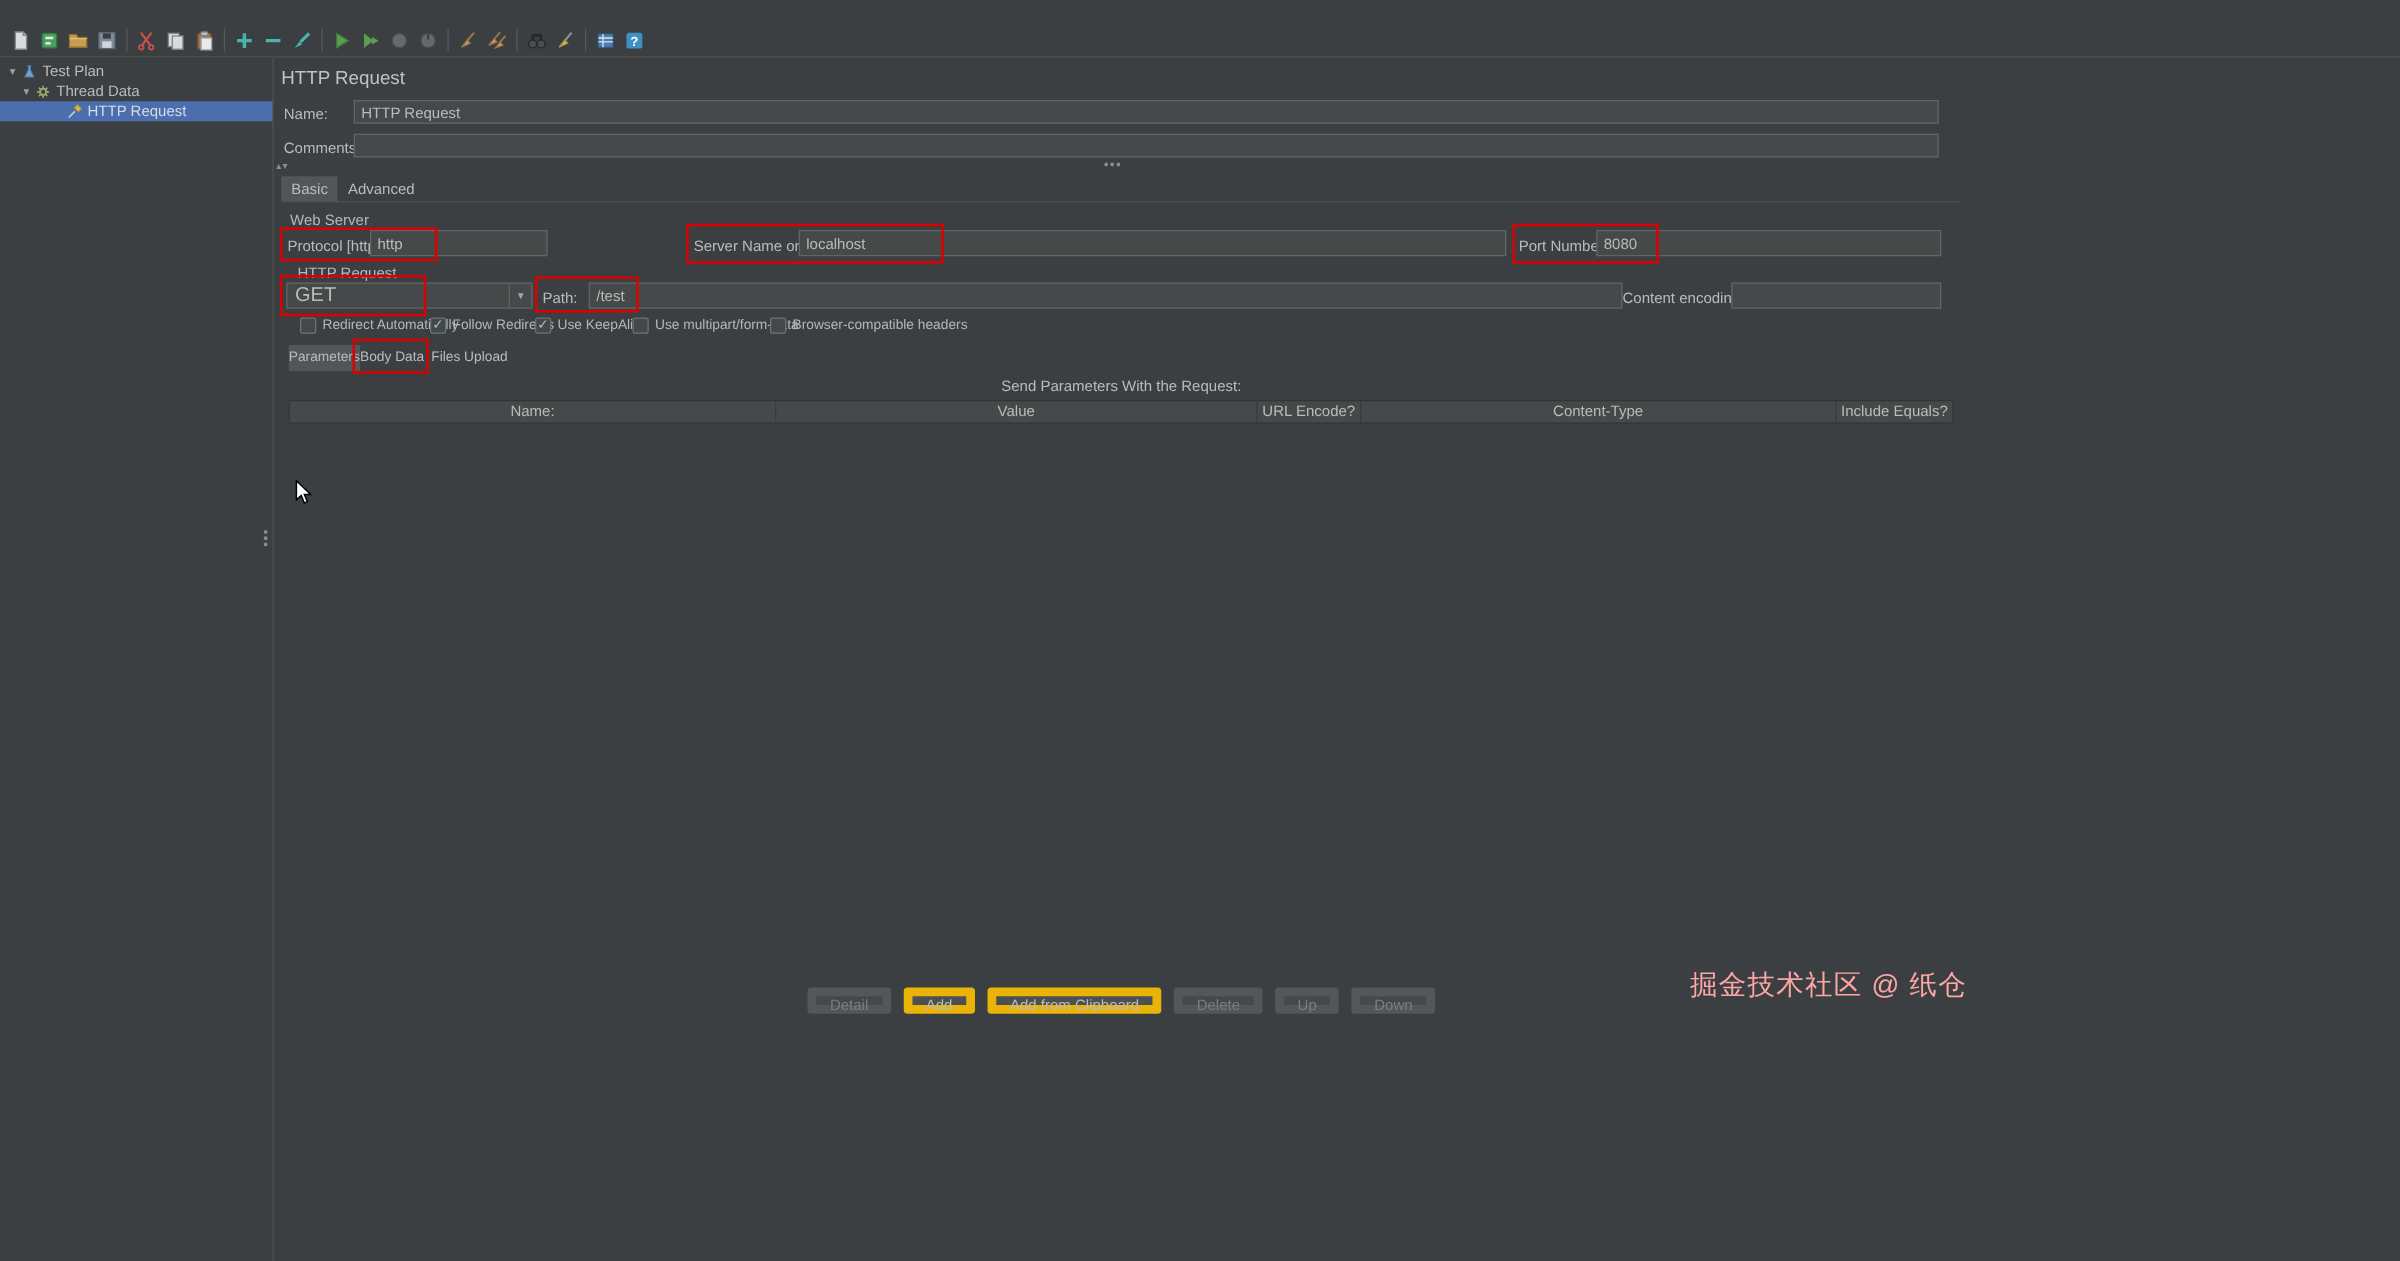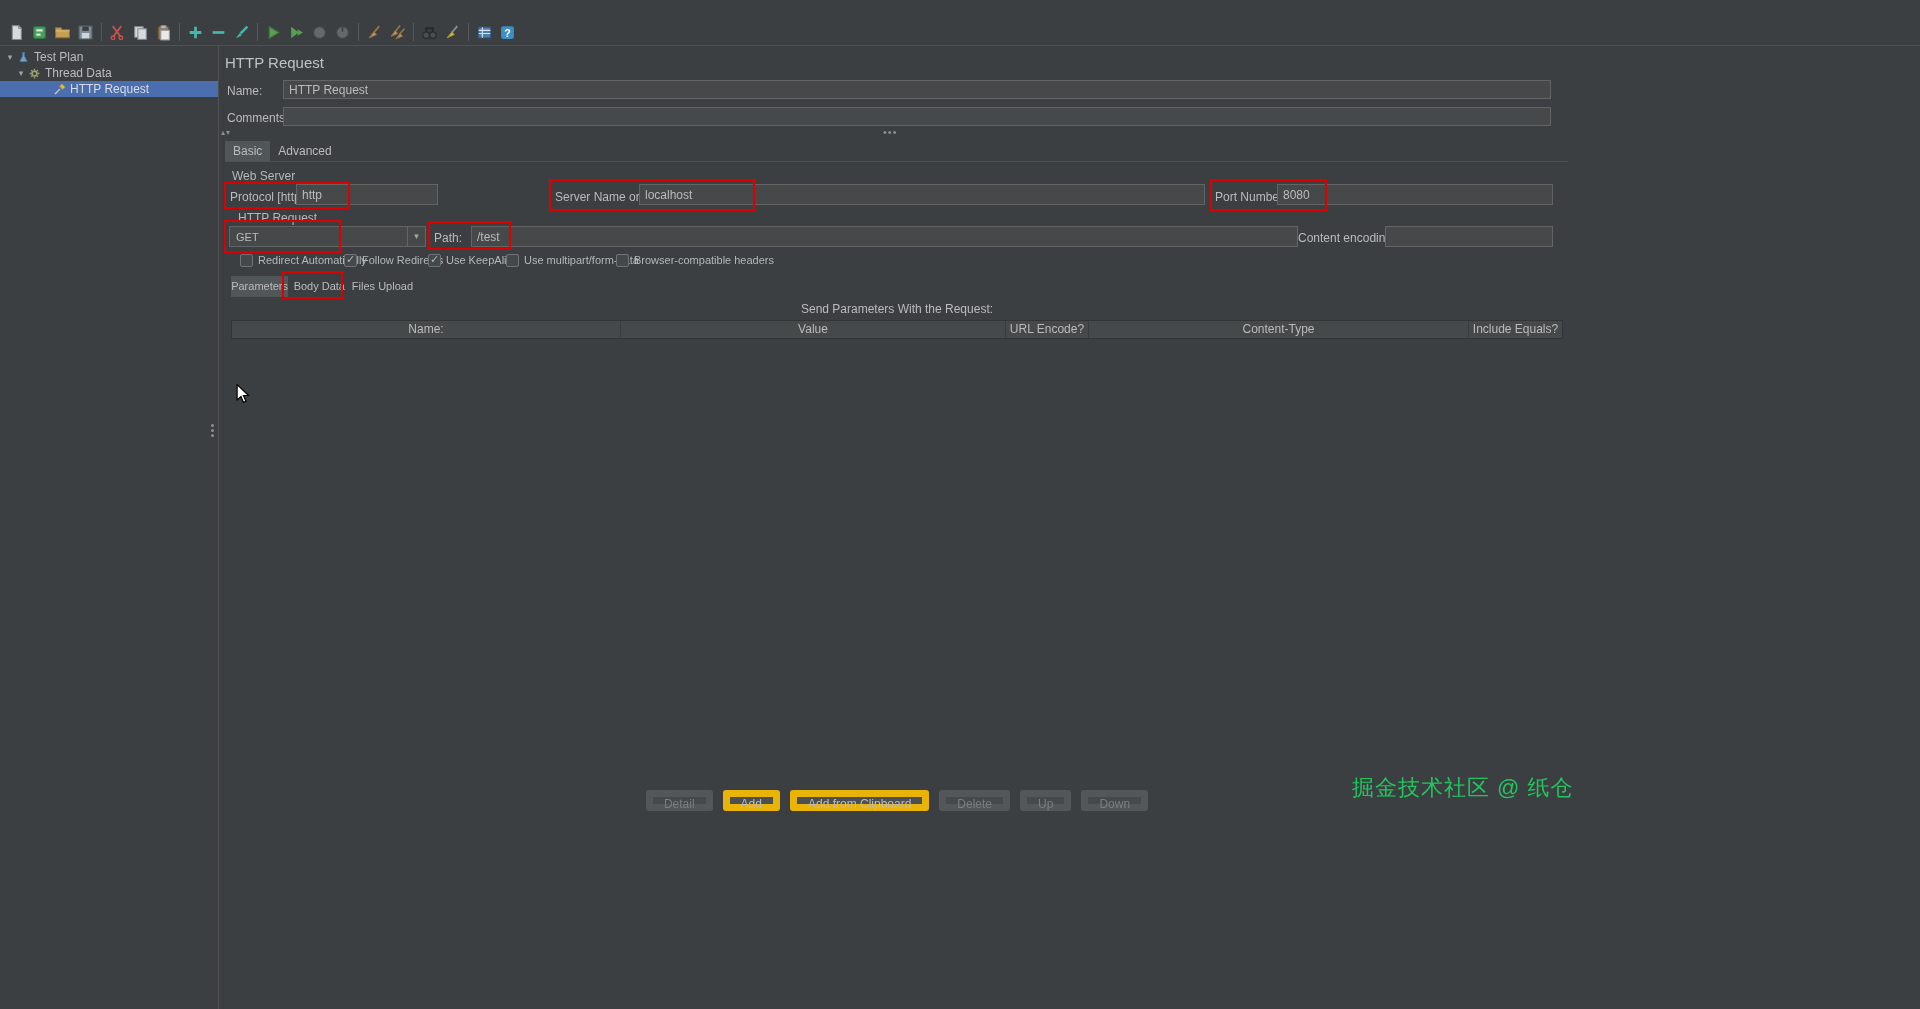--- a/index.html
+++ b/index.html
@@ -25,43 +25,43 @@
   .tlabel { padding-right:6px; }
 
   
   .lbl { font-size:12px; color:#bbbbbb; white-space:nowrap; }
   .glbl { font-size:12px; color:#b4b8bb; white-space:nowrap; }
   .tfield { background:#45494a; border:1px solid #646464; color:#bbbbbb; font-size:12px; padding:0 5px; font-family:"Liberation Sans","DejaVu Sans",sans-serif; outline:none; }
   .title { font-size:15px; color:#bfc3c6; }
   .tabbar { display:inline-flex; align-items:flex-start; height:20px; }
   .tab { font-size:12px; color:#bbbbbb; padding:0 8px; height:20px; line-height:20px; cursor:default; }
   .tab.selected { background:#515658; }
-  .ptab { font-size:11px; color:#bbbbbb; height:21px; line-height:21px; text-align:right; overflow:hidden; cursor:default; }
+  .ptab { font-size:11px; color:#bbbbbb; height:21px; line-height:21px; text-align:left; overflow:hidden; cursor:default; }
   .ptab.selected { background:#515658; }
   .tabline { background:#515151; height:1px; }
 
   .combo { background:#45494a; border:1px solid #646464; display:flex; align-items:stretch; }
-  .combo-val { flex:1; font-size:11px; color:#bbbbbb; padding:0 6px; display:flex; align-items:center; }
+  .combo-val { flex:1; font-size:16px; color:#bbbbbb; padding:0 6px; display:flex; align-items:center; }
   .combo-arrow { width:18px; display:flex; align-items:center; justify-content:center; font-size:8px; color:#9da5ab; border-left:1px solid #646464; }
 
   .cb { display:flex; align-items:center; gap:5px; height:14px; cursor:default; }
   .cb-box { width:13px; height:13px; background:#43494a; border:1px solid #6f7375; border-radius:2px; display:flex; align-items:center; justify-content:center; font-size:11px; color:#a9b7c6; }
   .cb-box.checked::after { content:"✓"; margin-top:-1px; }
   .cb-lbl { font-size:11px; color:#b4b8bb; white-space:nowrap; }
 
   .thead { display:flex; background:#45494a; height:19px; border:1px solid #323537; }
   .th { font-size:12px; color:#bbbbbb; text-align:center; line-height:17px; border-right:1px solid #393c3e; overflow:hidden; white-space:nowrap; }
   .th:last-child { border-right:none; }
 
   .btnrow { display:flex; justify-content:center; gap:10px; }
   .jbtn { height:21px; padding:0 11px; font-size:12px; border-radius:3px; background:#4c5052; border:7px solid #eab308; color:#bbbbbb; font-family:"Liberation Sans","DejaVu Sans",sans-serif; }
   .jbtn.disabled { color:#7b7e81; border-color:#53575a; background:#45494b; }
 
   .redbox { position:absolute; border:2px solid #dd0000; background:transparent; pointer-events:none; }
-  .watermark { position:absolute; font-size:22px; color:#22c55e; letter-spacing:1px; white-space:nowrap; }
+  .watermark { position:absolute; font-size:22px; color:#fca5a5; letter-spacing:1px; white-space:nowrap; }
   .splitdots { position:absolute; display:flex; flex-direction:column; gap:2px; }
   .splitdots i { width:3px; height:3px; border-radius:50%; background:#8a8f93; }
   .tinyctl { position:absolute; font-size:8px; color:#8a8f93; letter-spacing:1px; }
 </style>
 </head>
 <body>
 
 <div class="root">
 
 

